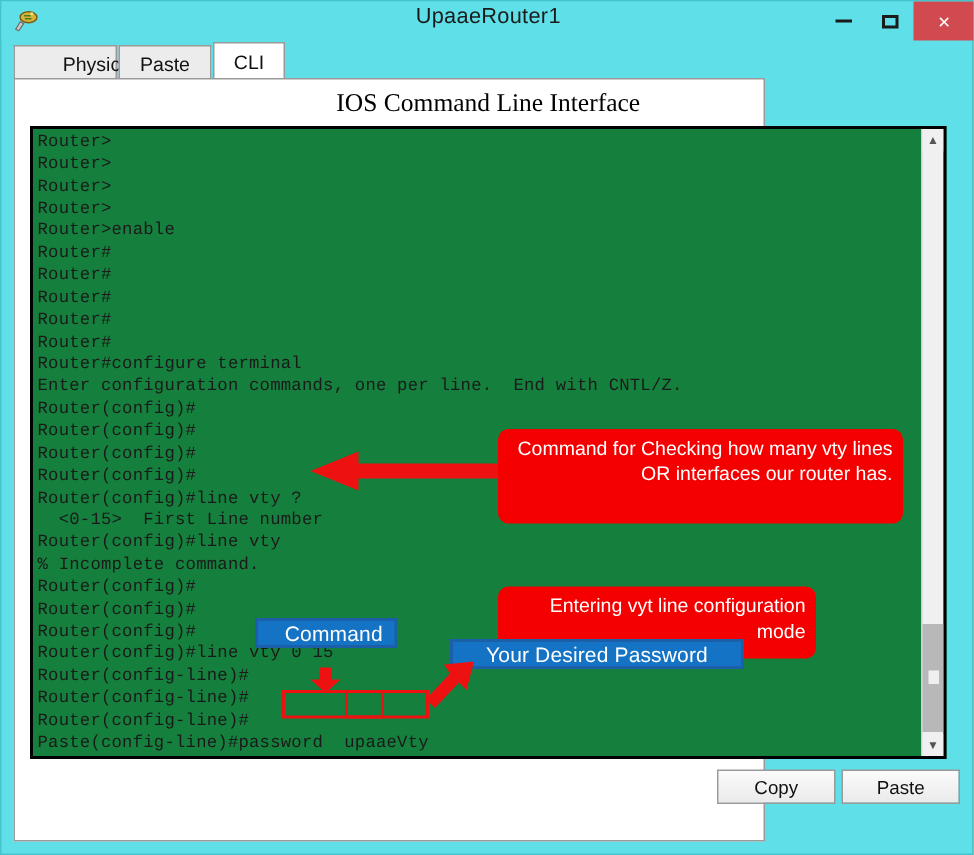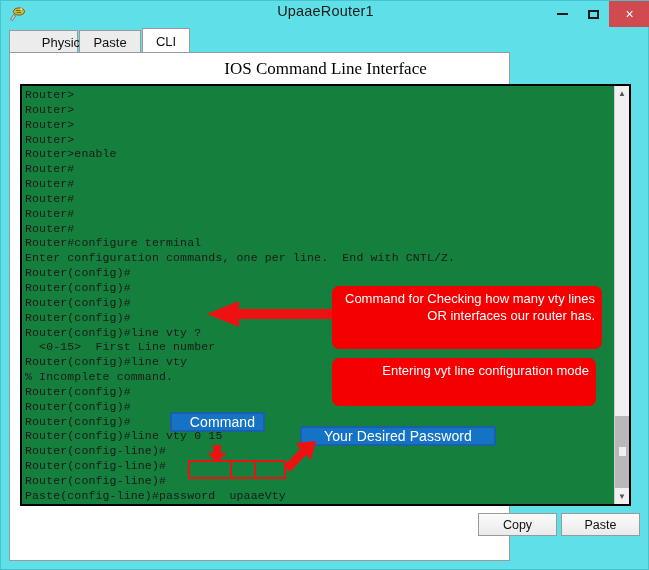--- a/index.html
+++ b/index.html
@@ -227,21 +227,21 @@
     border-radius: 7px;
     color: #ffffff;
     font-family: "Liberation Sans", sans-serif;
     font-size: 13px;
     line-height: 16.5px;
     padding: 5px 7px 5px 10px;
     box-sizing: border-box;
     text-align: right;
   }
   #ann-box-1 { left: 331px; top: 285px; width: 270px; height: 63px; }
-  #ann-box-2 { left: 331px; top: 357px; width: 264px; height: 48px; }
+  #ann-box-2 { left: 331px; top: 390px; width: 212px; height: 48px; }
 
   .ann-blue {
     position: absolute;
     background: #1473c4;
     border: 2px solid #1a5fa8;
     color: #ffffff;
     font-family: "Liberation Sans", sans-serif;
     font-size: 14px;
     box-sizing: border-box;
     display: flex;

